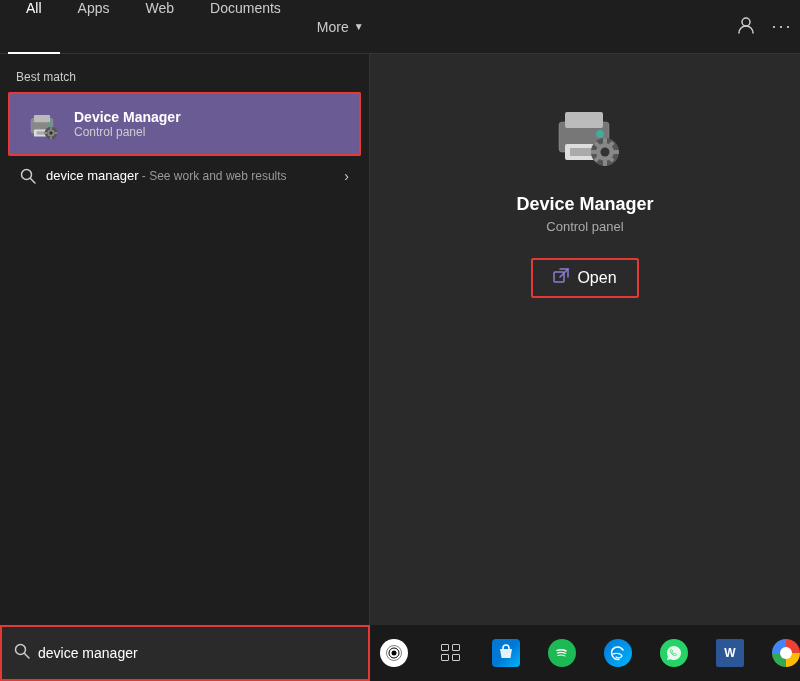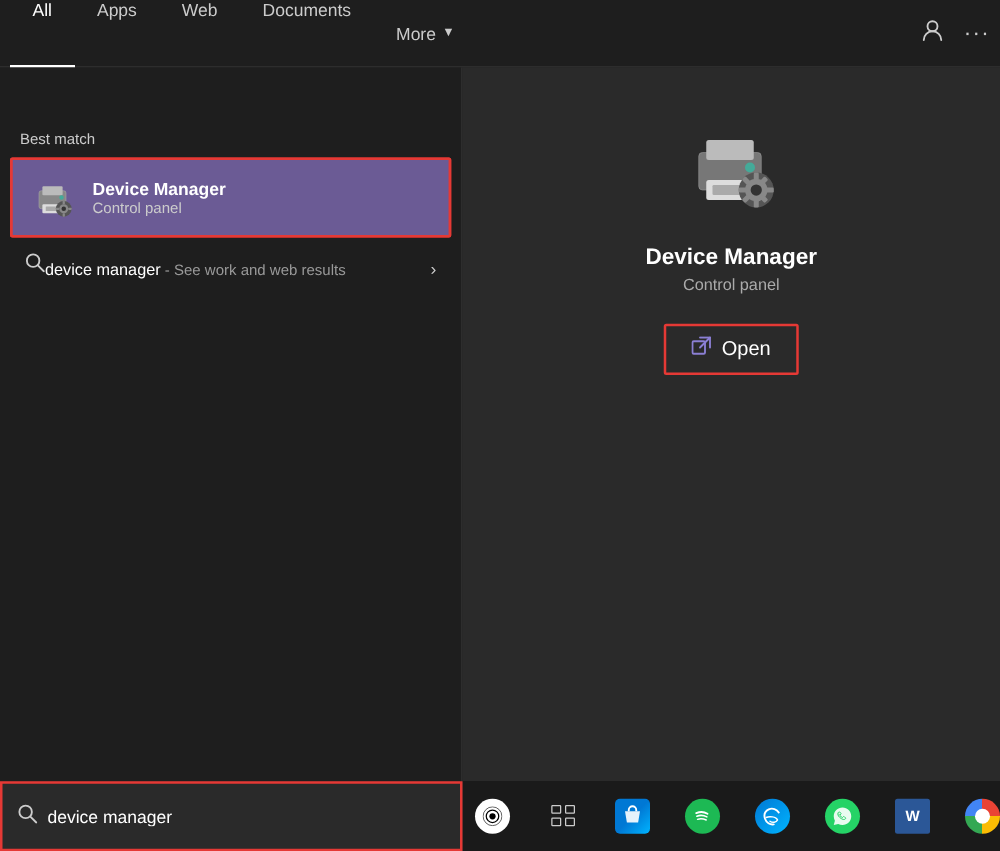--- a/index.html
+++ b/index.html
@@ -66,21 +66,20 @@
       padding: 16px 0;
       border-right: 1px solid #333;
       flex-shrink: 0;
     }
 
     .section-label {
       color: #ccc;
       font-size: 12px;
       padding: 0 16px 8px 16px;
       font-weight: 400;
-      margin-top: 34px;
     }
 
     
     .best-match-item {
       margin: 0 8px 4px 8px;
       background: #6b5b95;
       border-radius: 2px;
       padding: 10px 12px;
       display: flex;
       align-items: center;
@@ -121,23 +120,24 @@
     }
 
     
     .section-label-2 {
       color: #ccc;
       font-size: 12px;
       padding: 12px 16px 6px 16px;
     }
     .web-search-item {
       display: flex;
-      align-items: flex-end;
+      align-items: flex-start;
       padding: 8px 12px;
       cursor: pointer;
+      gap: 10px;
       margin: 0 8px;
       border-radius: 2px;
     }
     .search-icon-sm {
       color: #ccc;
       font-size: 16px;
       flex-shrink: 0;
     }
     .web-search-text {
       color: #fff;

